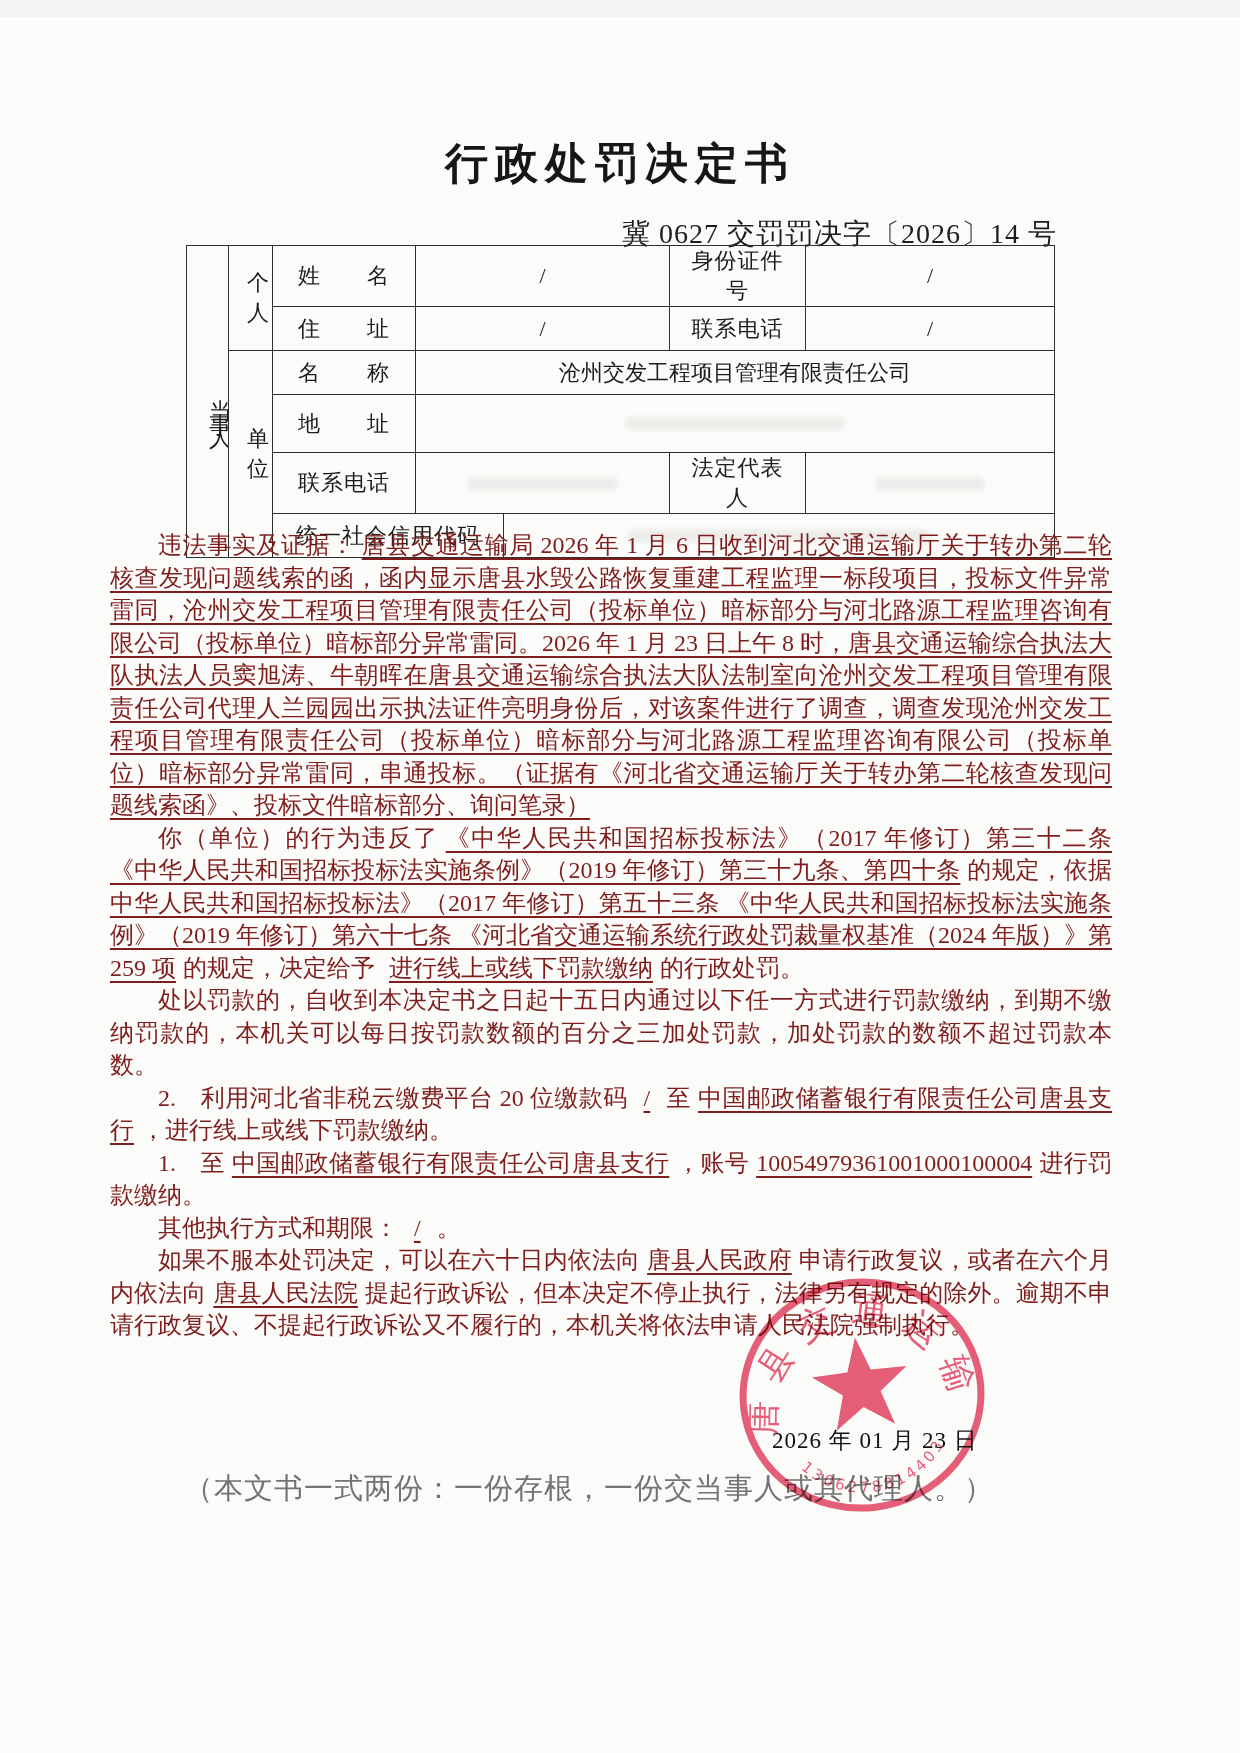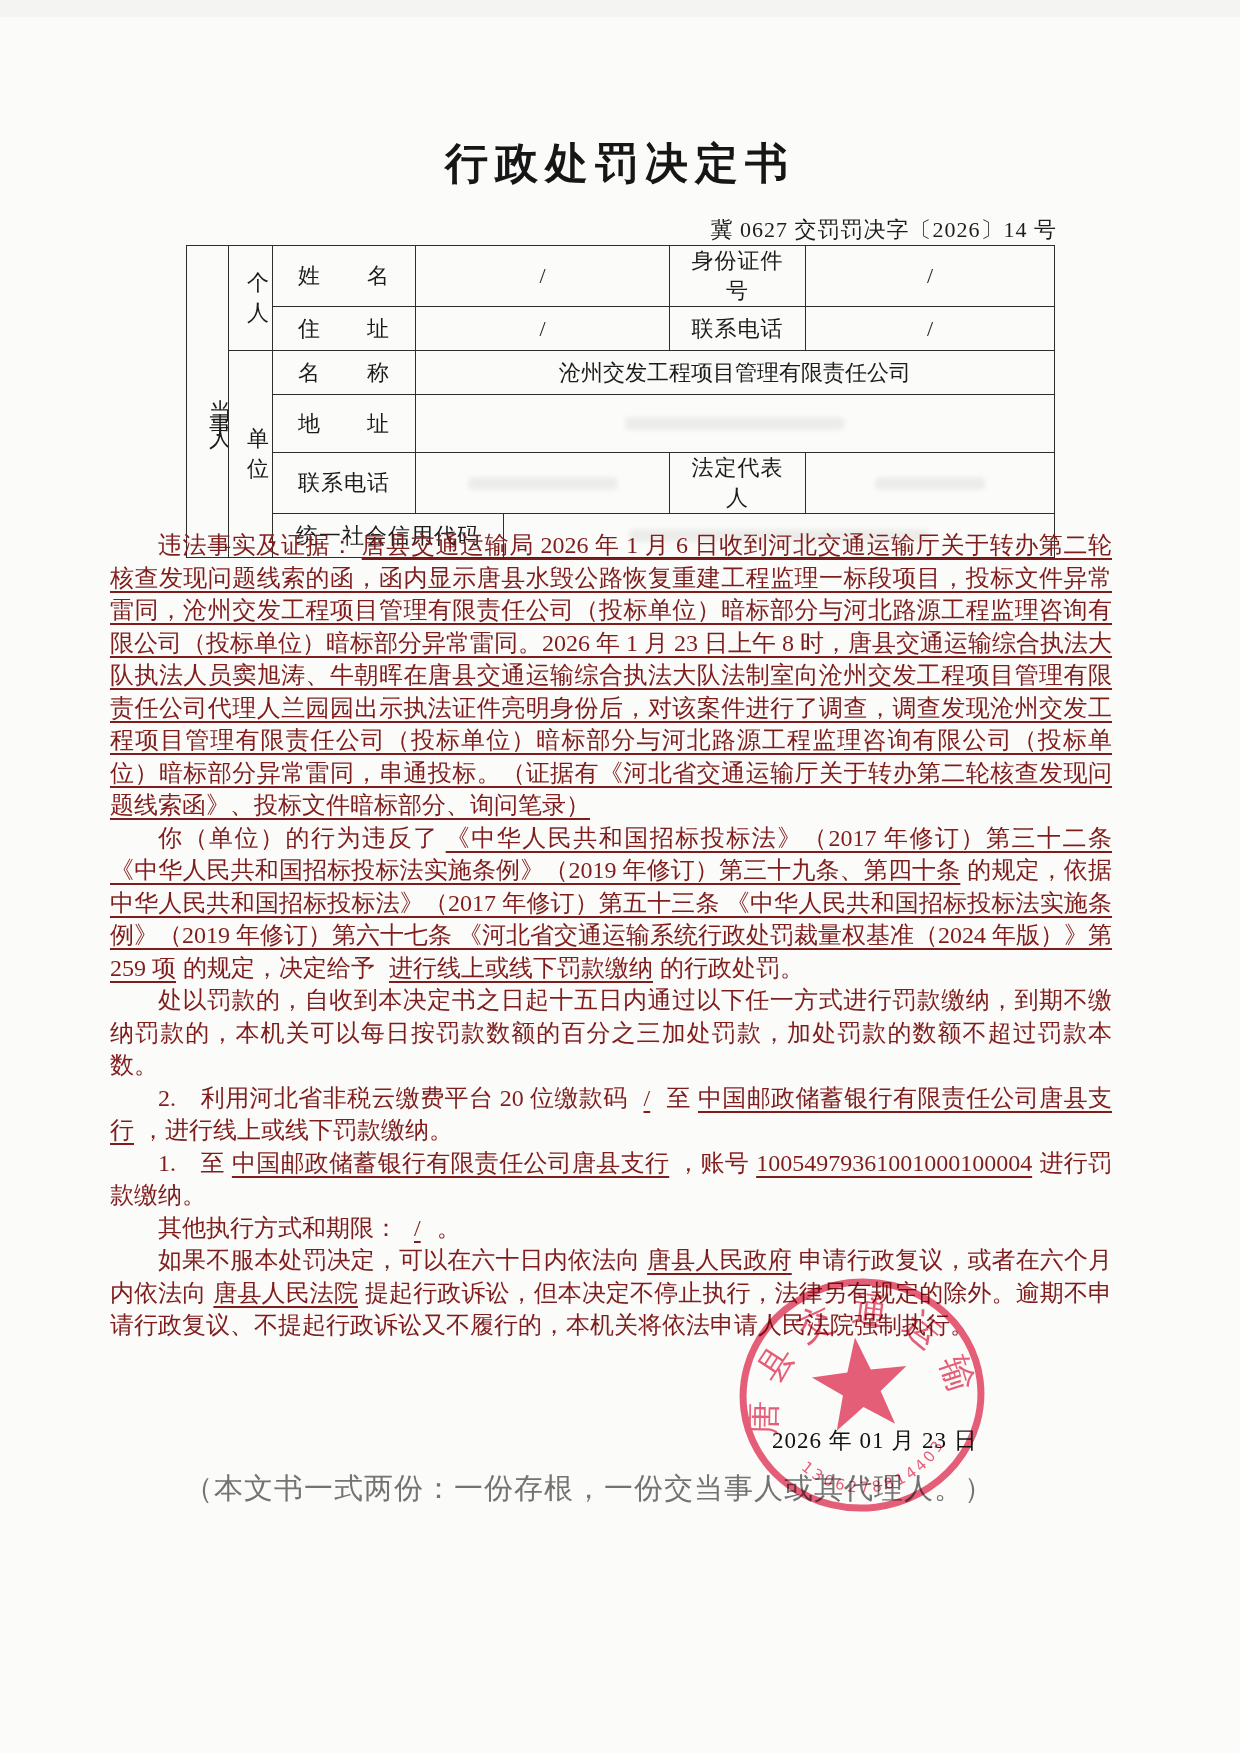--- a/index.html
+++ b/index.html
@@ -25,21 +25,21 @@
 
   .doc-title {
     position: absolute; top: 118px; left: 0; width: 100%;
     text-align: center;
     font-size: 43px; font-weight: 700;
     letter-spacing: 7px;
     color: #161616;
   }
   .doc-number {
     position: absolute; top: 198px; right: 183px;
-    font-size: 22px; letter-spacing: 1px;
+    font-size: 28px; letter-spacing: 1px;
     color: #1d1d1d;
   }
 
   
   table.party {
     position: absolute; left: 186px; top: 228px;
     border-collapse: collapse;
     table-layout: fixed;
     width: 868px;
     font-size: 22px;

